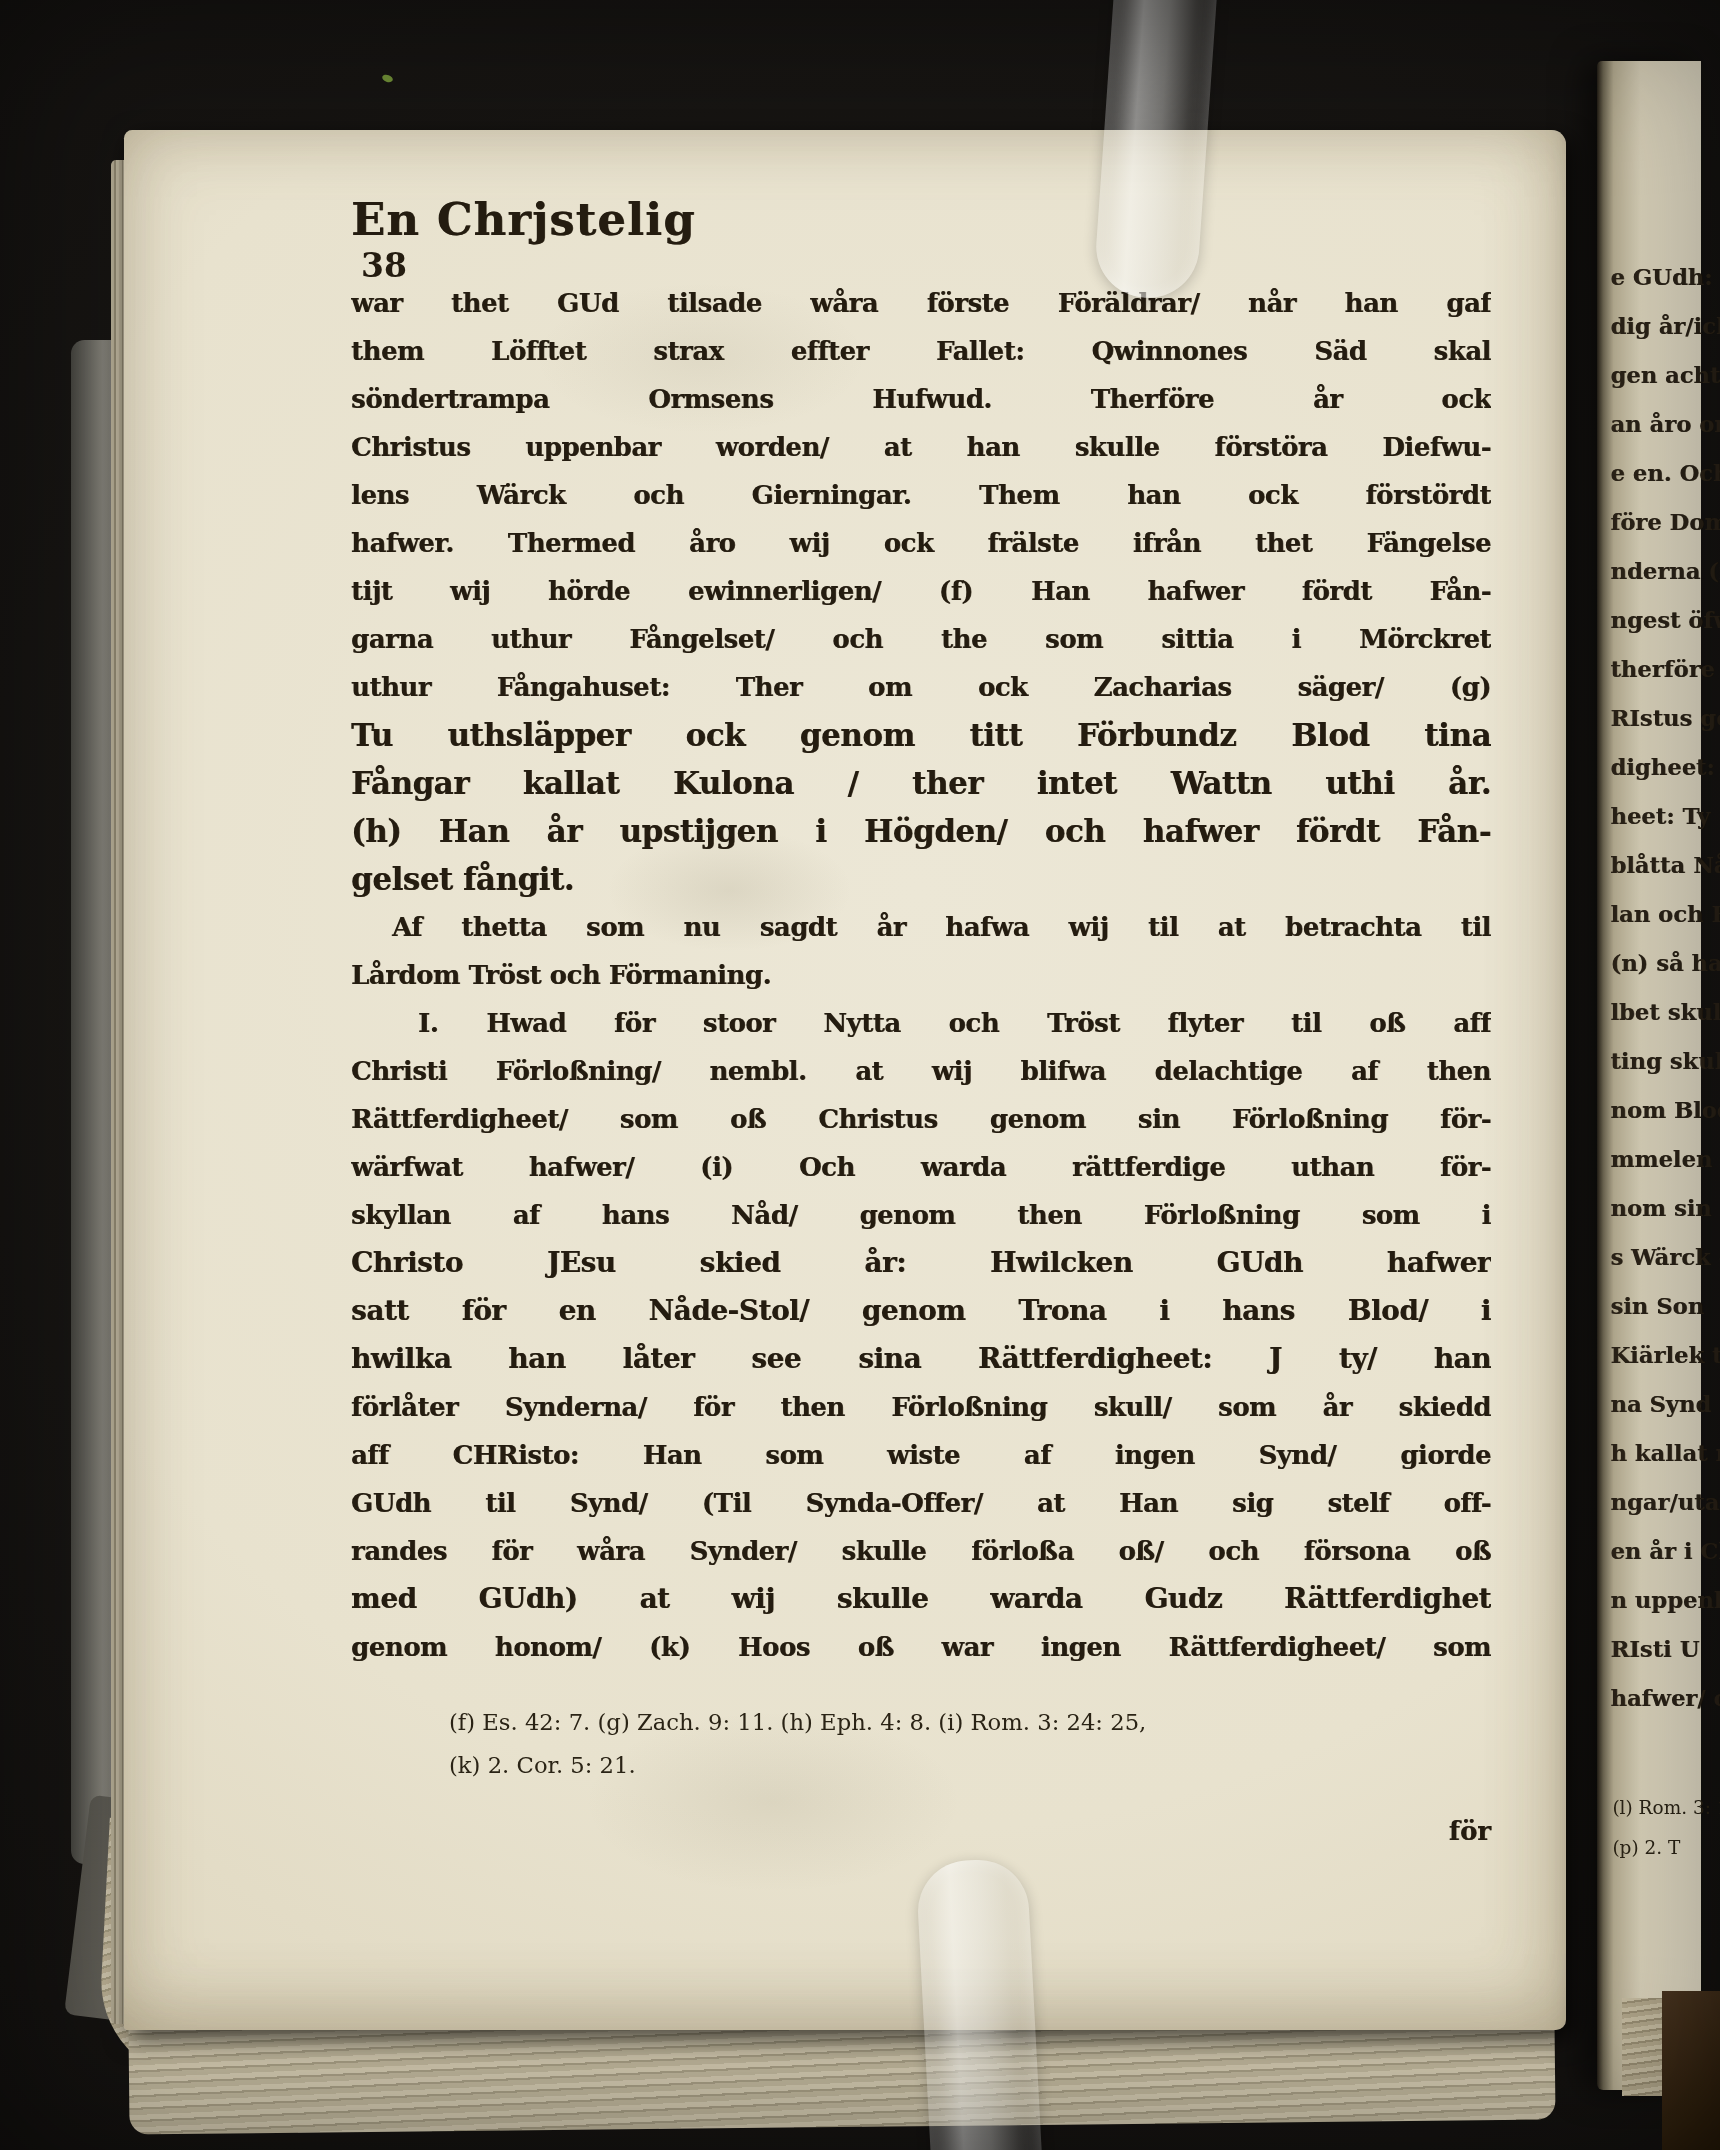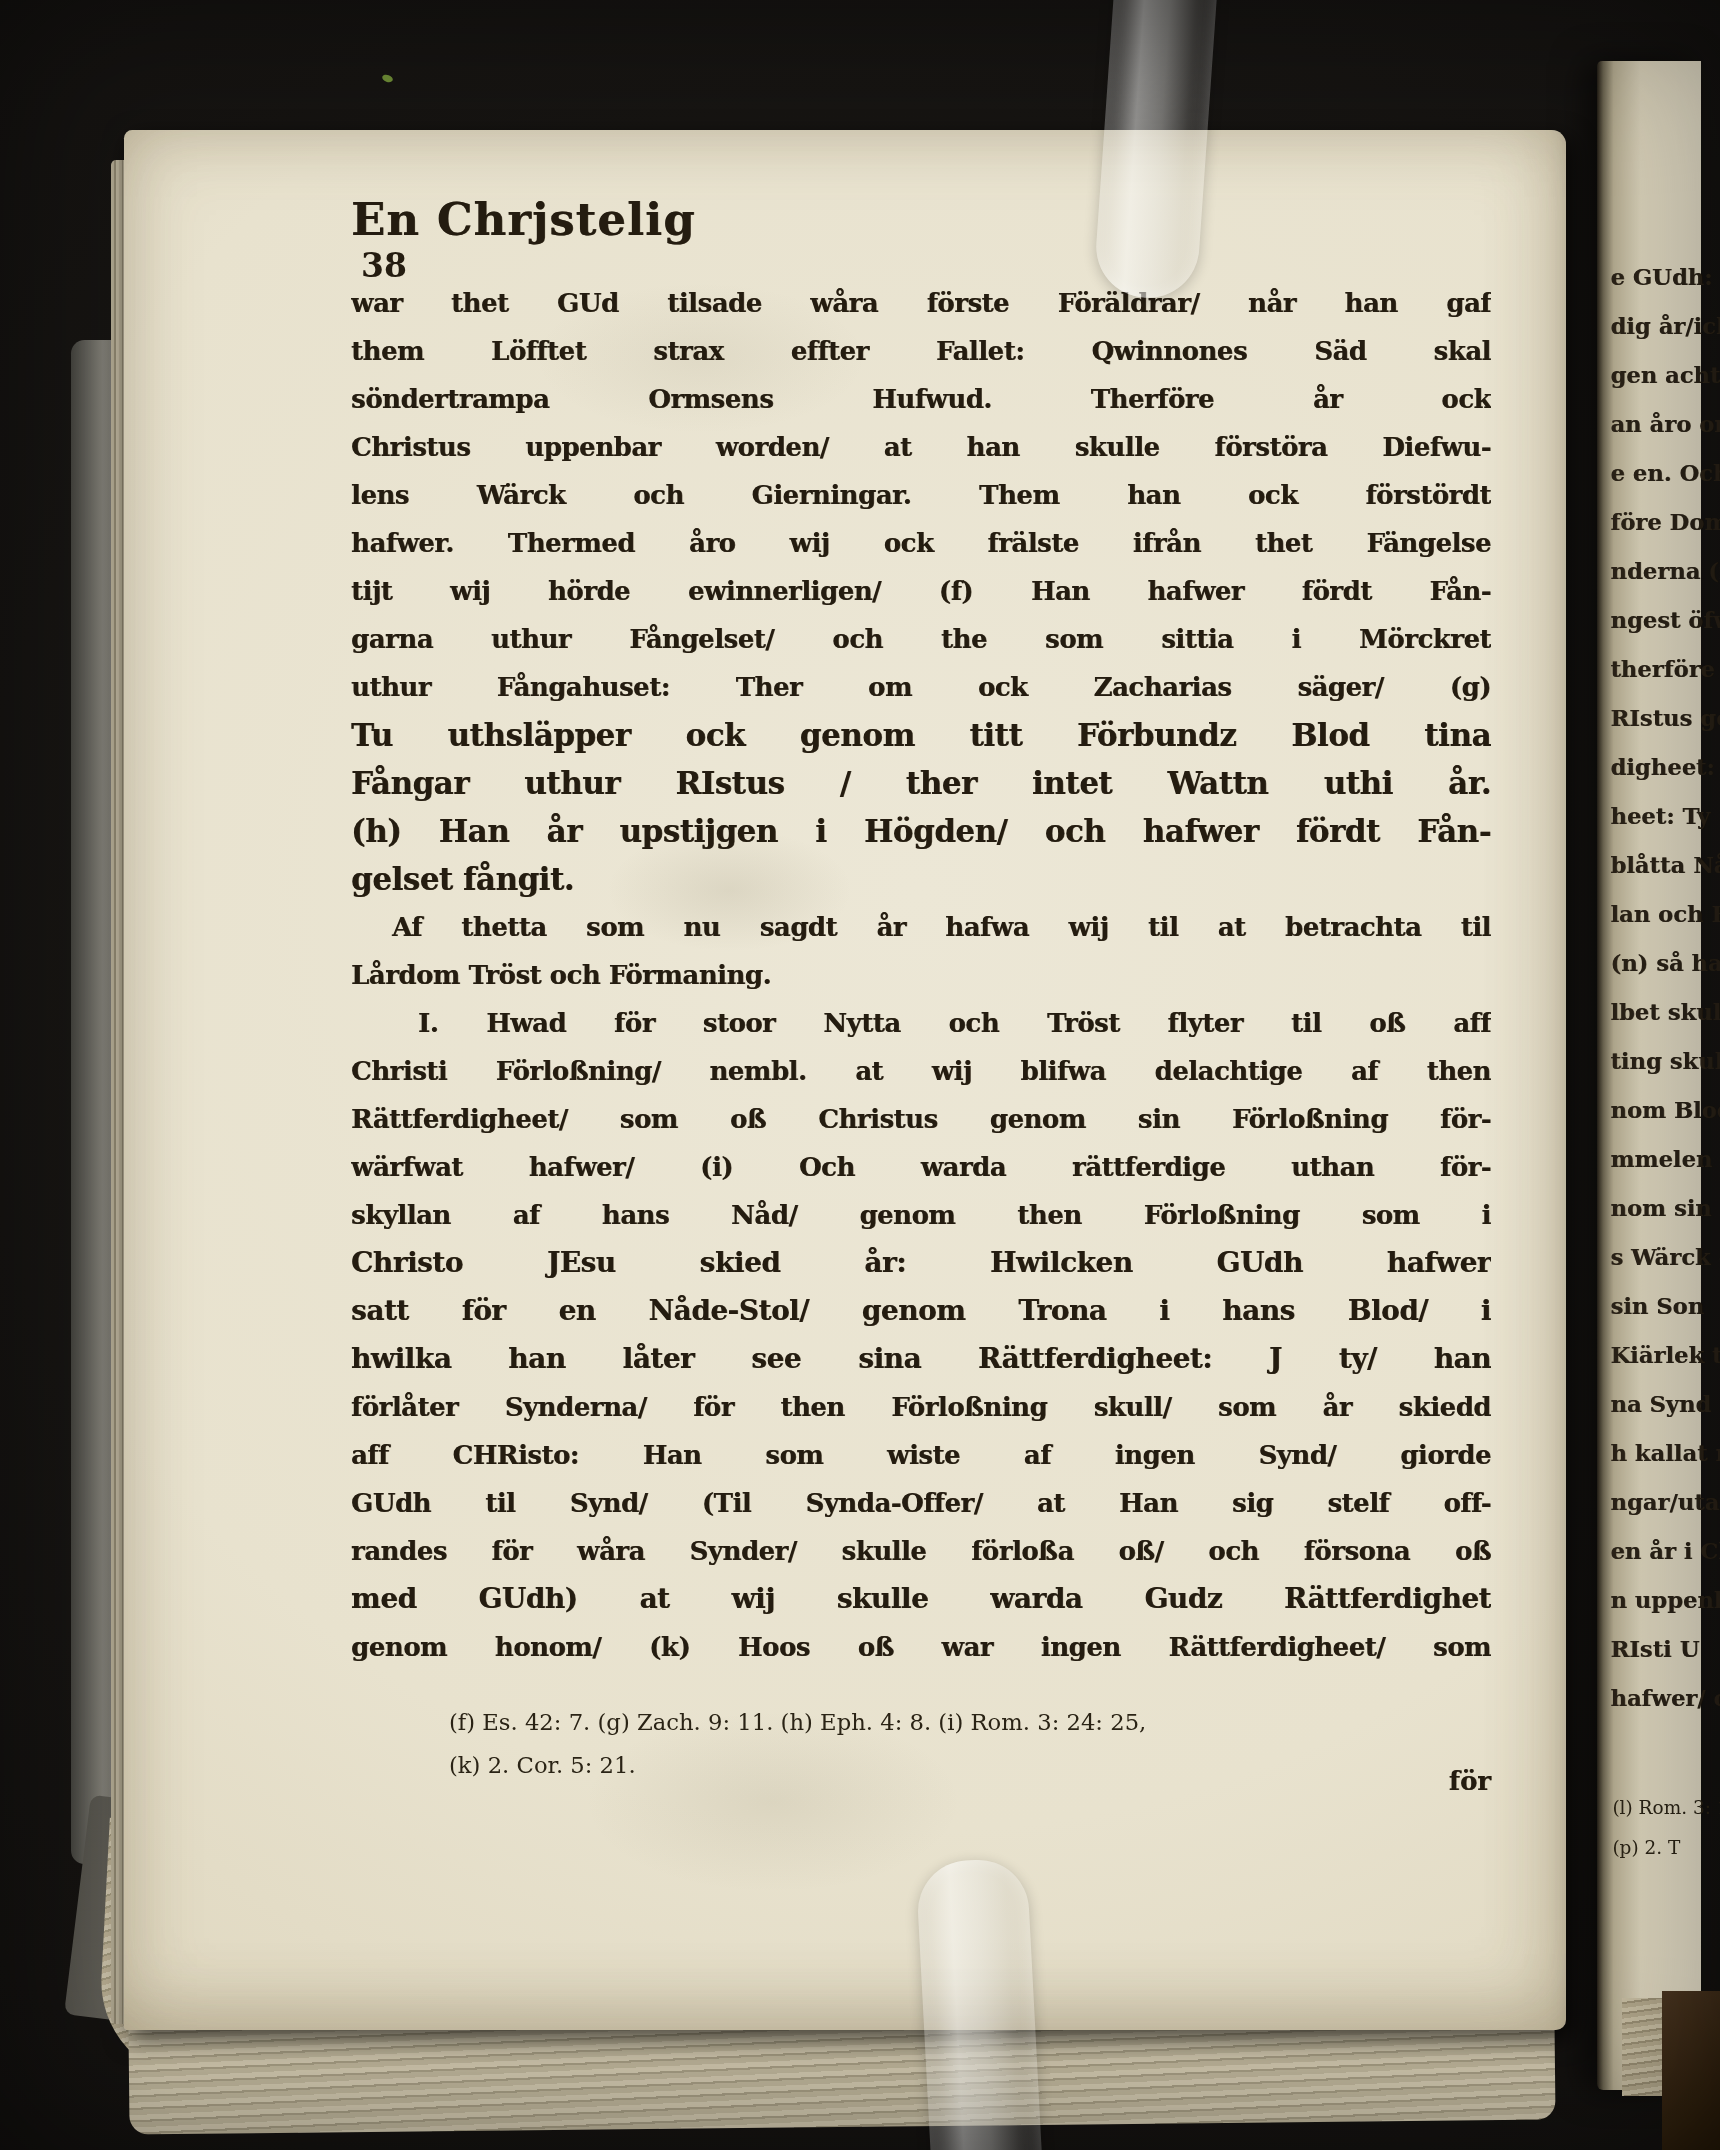--- a/index.html
+++ b/index.html
@@ -40,21 +40,21 @@
     text-shadow:0.5px 0 0 rgba(35,25,10,.75);}
   .lines{position:absolute;left:227px;top:149px;width:1140px;color:#241c10;}
   .line{height:48px;line-height:48px;font-size:26px;font-weight:700;letter-spacing:-0.5px;
     text-align:justify;text-align-last:justify;overflow:hidden;
     text-shadow:0.5px 0 0 rgba(35,25,10,.7);}
   .line.lg{font-size:31px;}
   .line.md{font-size:28px;}
   .line.nj{text-align:right;text-align-last:left;}
   .line.ind1{text-indent:41px;}
   .line.ind2{text-indent:67px;}
-  .catch{position:absolute;left:227px;top:1627px;width:1140px;height:48px;line-height:48px;
+  .catch{position:absolute;left:227px;top:1677px;width:1140px;height:48px;line-height:48px;
     font-size:26px;font-weight:700;text-align:right;color:#241c10;
     text-shadow:0.5px 0 0 rgba(35,25,10,.7);}
   .footnotes{position:absolute;left:227px;top:1571px;width:1140px;padding-left:98px;
     box-sizing:border-box;color:#2a2315;}
   .fline{height:43px;line-height:43px;font-size:22.7px;font-weight:400;}
   
   .page-right{position:absolute;left:1597px;top:61px;width:104px;height:2029px;
     background:linear-gradient(90deg,#221d15 0%,#6b6450 6%,#b4ab90 16%,#dcd4bc 42%,#e6dfc9 100%);
     border-radius:5.1px 0 0 6.2px;box-shadow:-11.3px 0 33px rgba(0,0,0,.55);}
   .rlines{position:absolute;left:13.4px;top:192px;width:118px;color:#2a2217;}
@@ -98,21 +98,21 @@
       <div class="line">war thet GUd tilsade wåra förste Föräldrar/ når han gaf</div>
       <div class="line">them Löfftet strax effter Fallet:  Qwinnones Säd skal</div>
       <div class="line">söndertrampa Ormsens Hufwud.  Therföre år ock</div>
       <div class="line">Christus uppenbar worden/ at han skulle förstöra Diefwu-</div>
       <div class="line">lens Wärck och Gierningar.  Them han ock förstördt</div>
       <div class="line">hafwer.  Thermed åro wij ock frälste ifrån thet Fängelse</div>
       <div class="line">tijt wij hörde ewinnerligen/ (f) Han hafwer fördt Fån-</div>
       <div class="line">garna uthur Fångelset/ och the som sittia i Mörckret</div>
       <div class="line">uthur Fångahuset:  Ther om ock Zacharias säger/ (g)</div>
       <div class="line lg">Tu uthsläpper ock genom titt Förbundz Blod tina</div>
-      <div class="line lg">Fångar uthur RIstus / ther intet Wattn uthi år.</div>
+      <div class="line lg">Fångar kallat Kulona / ther intet Wattn uthi år.</div>
       <div class="line lg">(h) Han år upstijgen i Högden/ och hafwer fördt Fån-</div>
       <div class="line lg nj">gelset fångit.</div>
       <div class="line ind1">Af thetta som nu sagdt år hafwa wij til at betrachta til</div>
       <div class="line nj">Lårdom Tröst och Förmaning.</div>
       <div class="line ind2">I.  Hwad för stoor Nytta och Tröst flyter til oß aff</div>
       <div class="line">Christi Förloßning/ nembl. at wij blifwa delachtige af then</div>
       <div class="line">Rättferdigheet/ som oß Christus genom sin Förloßning för-</div>
       <div class="line">wärfwat hafwer/ (i) Och warda rättferdige uthan för-</div>
       <div class="line">skyllan af hans Nåd/ genom then Förloßning som i</div>
       <div class="line md">Christo JEsu skied år:  Hwilcken GUdh hafwer</div>

